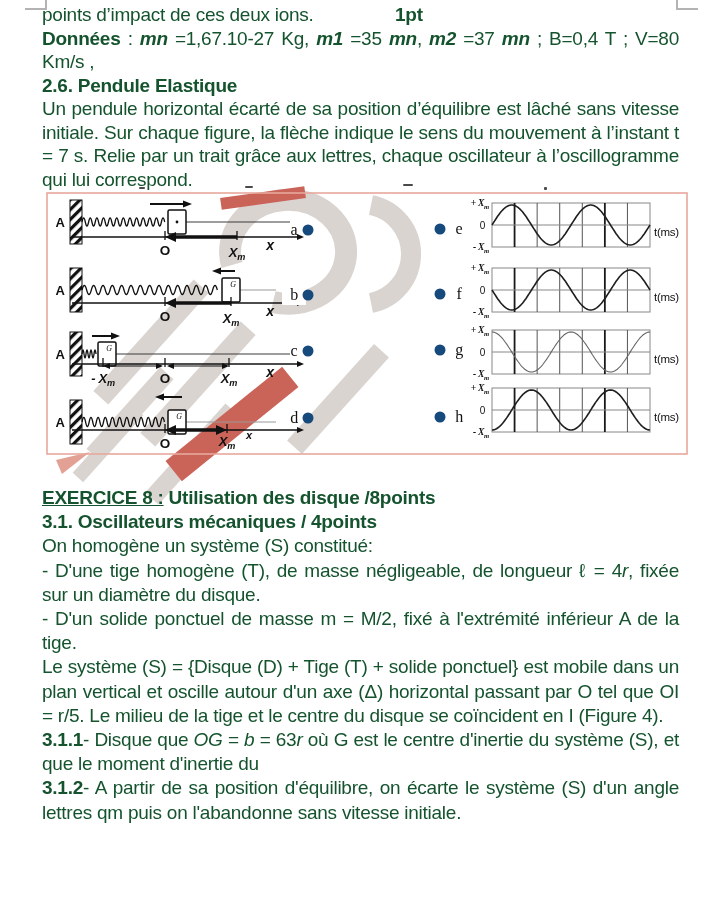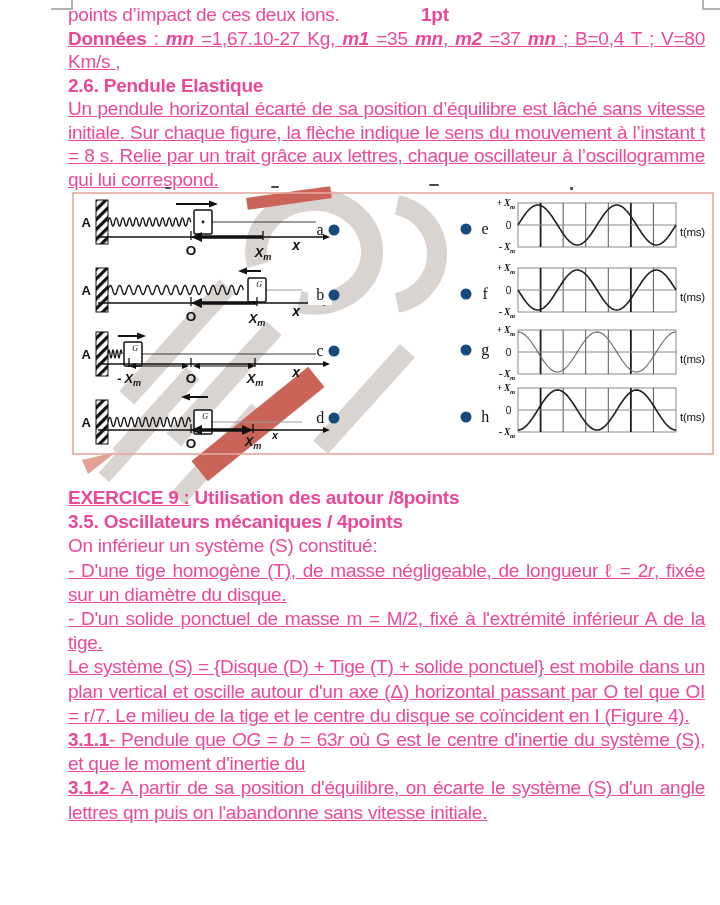--- a/index.html
+++ b/index.html
@@ -1,23 +1,23 @@
 <!DOCTYPE html>
 <html><head>
 <meta charset="utf-8">
 <style>
   html,body{margin:0;padding:0;width:720px;height:905px;overflow:hidden;background:#fff;}
   .page{position:relative;width:622px;height:905px;background:#fff;
-        font-family:"Liberation Sans",sans-serif;font-size:19px;color:#ec4899;
-        letter-spacing:-0.25px;margin-left:26px;}
+        font-family:"Liberation Sans",sans-serif;font-size:19px;color:#14532d;
+        letter-spacing:-0.25px;}
   .tb{position:absolute;left:42px;width:637px;}
   .tb.top{top:3px;line-height:23.5px;}
   .tb.bottom{top:486px;line-height:24.2px;}
   .tb p{margin:0;}
-  .just{text-align:justify;text-decoration:underline;}
+  .just{text-align:justify;}
   .seg-n{}
   .seg-b{font-weight:bold;}
   .seg-i{font-style:italic;}
   .seg-bi{font-weight:bold;font-style:italic;}
   .seg-bu{font-weight:bold;text-decoration:underline;}
   .p1-row{position:relative;}
   .pt1{position:absolute;left:353px;top:0;font-weight:bold;}
   .corner-mark{position:absolute;top:0;width:20px;height:8px;border-bottom:2px solid #b3b3b3;}
   .corner-mark.left{left:25px;border-right:2px solid #b3b3b3;}
   .corner-mark.right{left:676px;border-left:2px solid #b3b3b3;}
@@ -43,21 +43,21 @@
 
 <div class="page">
 
   <div class="corner-mark left"></div>
   <div class="corner-mark right"></div>
 
   <div class="tb top">
     <p class="p1-row"><span><span class="seg-n">points d’impact de ces deux ions.</span></span><span class="pt1">1pt</span></p>
     <p class="just"><span class="seg-b">Données</span><span class="seg-n"> : </span><span class="seg-bi">mn</span><span class="seg-n"> =1,67.10-27 Kg, </span><span class="seg-bi">m1</span><span class="seg-n"> =35 </span><span class="seg-bi">mn</span><span class="seg-n">, </span><span class="seg-bi">m2</span><span class="seg-n"> =37 </span><span class="seg-bi">mn</span><span class="seg-n"> ; B=0,4 T ; V=80 Km/s ,</span></p>
     <p><span class="seg-b">2.6. Pendule Elastique</span></p>
-    <p class="just"><span class="seg-n">Un pendule horizontal écarté de sa position d’équilibre est lâché sans vitesse initiale. Sur chaque figure, la flèche indique le sens du mouvement à l’instant t = 8 s. Relie par un trait grâce aux lettres, chaque oscillateur à l’oscillogramme qui lui correspond.</span></p>
+    <p class="just"><span class="seg-n">Un pendule horizontal écarté de sa position d’équilibre est lâché sans vitesse initiale. Sur chaque figure, la flèche indique le sens du mouvement à l’instant t = 7 s. Relie par un trait grâce aux lettres, chaque oscillateur à l’oscillogramme qui lui correspond.</span></p>
   </div>
 
   <div class="speck" style="left:139px;top:187px;width:6px;height:2px;"></div>
   <div class="speck" style="left:245px;top:186px;width:8px;height:2px;"></div>
   <div class="speck" style="left:403px;top:184px;width:10px;height:2px;"></div>
   <div class="speck" style="left:544px;top:187px;width:3px;height:3px;"></div>
 
   <div class="figwrap">
     <svg id="fig-svg" width="642" height="263" viewBox="0 0 642 263" xmlns="http://www.w3.org/2000/svg">
       <defs>
@@ -244,23 +244,23 @@
             <text x="443" y="199" class="wv" text-anchor="end">+ X<tspan dy="3" class="sub">m</tspan></text>
             <text x="439" y="222" class="wv0" text-anchor="end">0</text>
             <text x="443" y="243" class="wv" text-anchor="end">- X<tspan dy="3" class="sub">m</tspan></text>
             <text x="608" y="229" class="tms" text-anchor="start">t(ms)</text>
           </g>
         </g>
     </svg>
   </div>
 
   <div class="tb bottom">
-    <p><span class="seg-bu">EXERCICE 9 :</span><span class="seg-b"> Utilisation des autour /8points</span></p>
-    <p><span class="seg-b">3.5. Oscillateurs mécaniques / 4points</span></p>
-    <p><span class="seg-n">On inférieur un système (S) constitué:</span></p>
-    <p class="just"><span class="seg-n">- D'une tige homogène (T), de masse négligeable, de longueur ℓ = 2</span><span class="seg-i">r</span><span class="seg-n">, fixée sur un diamètre du disque.</span></p>
+    <p><span class="seg-bu">EXERCICE 8 :</span><span class="seg-b"> Utilisation des disque /8points</span></p>
+    <p><span class="seg-b">3.1. Oscillateurs mécaniques / 4points</span></p>
+    <p><span class="seg-n">On homogène un système (S) constitué:</span></p>
+    <p class="just"><span class="seg-n">- D'une tige homogène (T), de masse négligeable, de longueur ℓ = 4</span><span class="seg-i">r</span><span class="seg-n">, fixée sur un diamètre du disque.</span></p>
     <p class="just"><span class="seg-n">- D'un solide ponctuel de masse m = M/2, fixé à l'extrémité inférieur A de la tige.</span></p>
-    <p class="just"><span class="seg-n">Le système (S) = {Disque (D) + Tige (T) + solide ponctuel} est mobile dans un plan vertical et oscille autour d'un axe (Δ) horizontal passant par O tel que OI = r/7. Le milieu de la tige et le centre du disque se coïncident en I (Figure 4).</span></p>
-    <p class="just"><span class="seg-b">3.1.1</span><span class="seg-n">- Pendule que </span><span class="seg-i">OG</span><span class="seg-n"> = </span><span class="seg-i">b</span><span class="seg-n"> = 63</span><span class="seg-i">r</span><span class="seg-n"> où G est le centre d'inertie du système (S), et que le moment d'inertie du</span></p>
+    <p class="just"><span class="seg-n">Le système (S) = {Disque (D) + Tige (T) + solide ponctuel} est mobile dans un plan vertical et oscille autour d'un axe (Δ) horizontal passant par O tel que OI = r/5. Le milieu de la tige et le centre du disque se coïncident en I (Figure 4).</span></p>
+    <p class="just"><span class="seg-b">3.1.1</span><span class="seg-n">- Disque que </span><span class="seg-i">OG</span><span class="seg-n"> = </span><span class="seg-i">b</span><span class="seg-n"> = 63</span><span class="seg-i">r</span><span class="seg-n"> où G est le centre d'inertie du système (S), et que le moment d'inertie du</span></p>
     <p class="just"><span class="seg-b">3.1.2</span><span class="seg-n">- A partir de sa position d'équilibre, on écarte le système (S) d'un angle lettres qm puis on l'abandonne  sans vitesse initiale.</span></p>
   </div>
 
 </div>
 
 </body></html>

